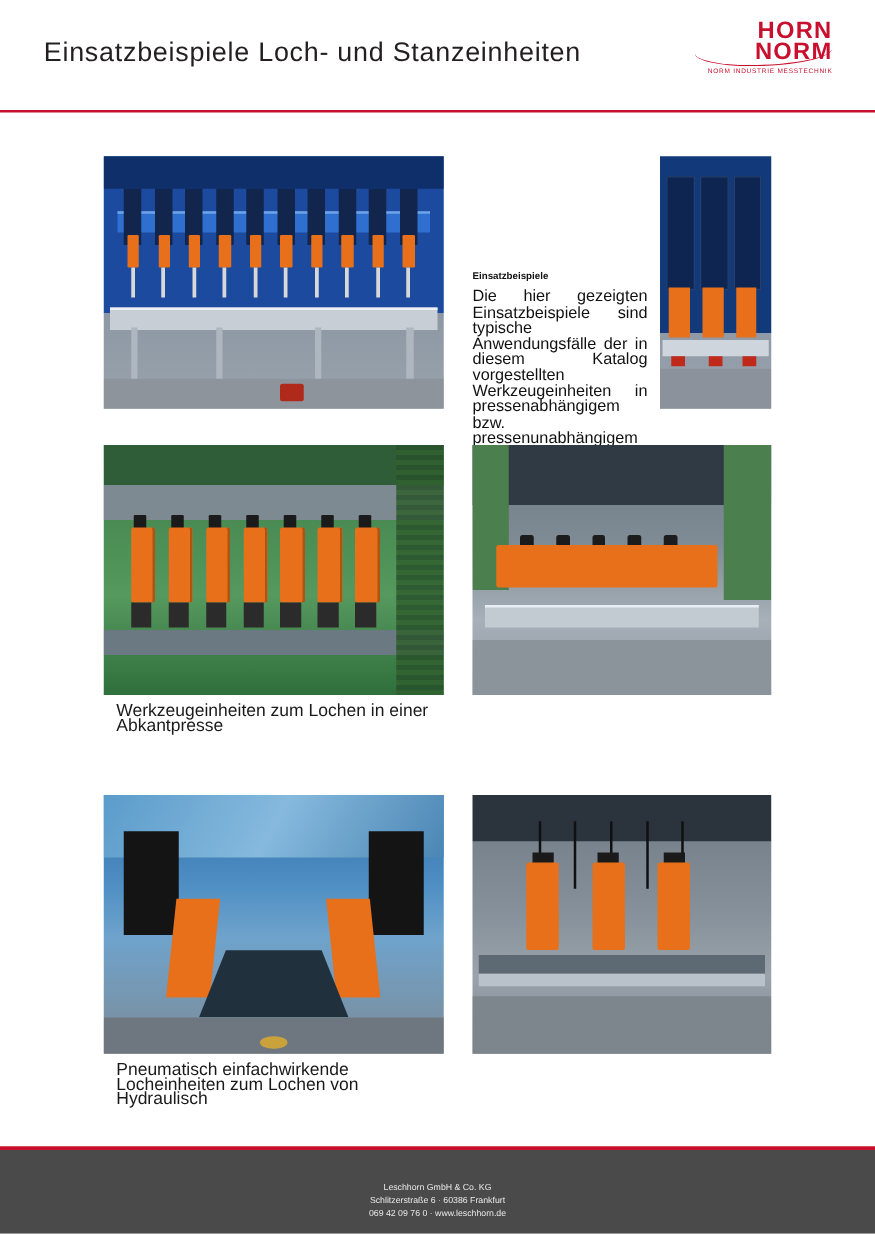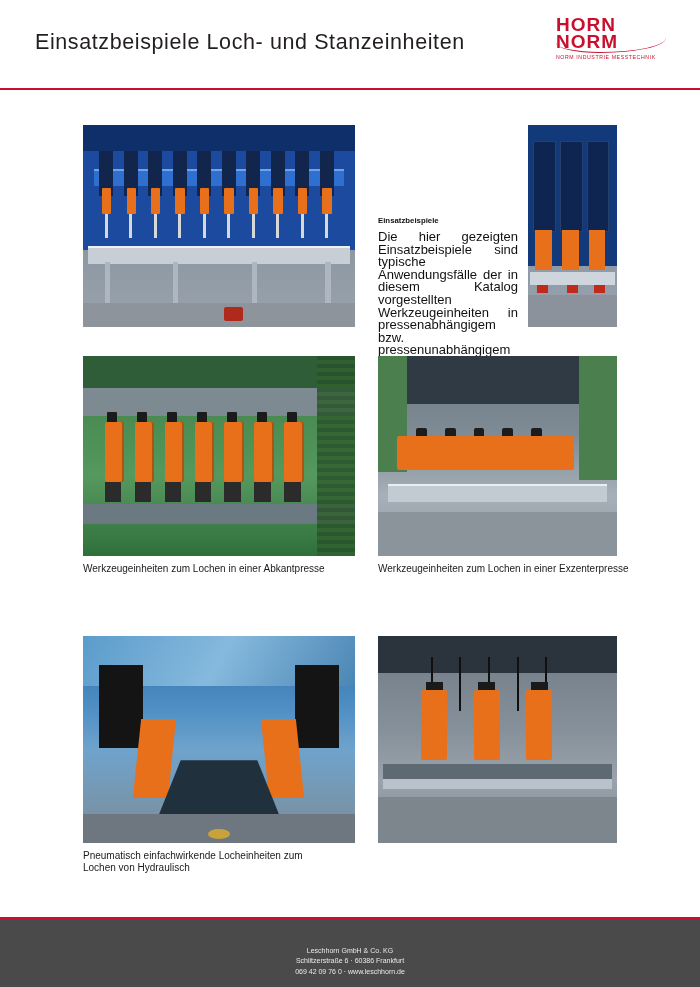--- a/index.html
+++ b/index.html
@@ -14,20 +14,21 @@
   .page{
     position:relative;
     width:700px;height:987px;
     background:#fff;
     box-sizing:border-box;
   }
   
   .header{
     position:absolute;left:0;top:0;width:700px;height:86px;
     background:#fff;
+    text-align:right;
   }
   .header-title{
     position:absolute;left:35px;top:30px;
     font-size:21.5px;
     letter-spacing:0.6px;
     color:#231f20;
     font-weight:400;
     white-space:nowrap;
   }
   .logo{
@@ -60,24 +61,25 @@
     position:absolute;left:0;top:90px;width:700px;height:820px;
   }
   
   .photo{
     position:absolute;
     overflow:hidden;
     background:#555;
   }
   .caption{
     position:absolute;
-    font-size:10px;
+    font-size:14px;
     line-height:11.5px;
     color:#1a1a1a;
     width:275px;
+    margin-left:10px;
   }
   
   .intro{
     position:absolute;left:378px;top:126px;width:140px;
   }
   .intro h3{
     margin:0 0 6px 0;
     font-size:7.8px;font-weight:700;color:#111;
   }
   .intro p{
@@ -292,21 +294,20 @@
         <div class="roll b" style="left:16%"></div>
         <div class="roll b" style="left:28%"></div>
         <div class="roll b" style="left:40%"></div>
         <div class="roll b" style="left:52%"></div>
         <div class="roll b" style="left:64%"></div>
         <div class="orbar"></div>
         <div class="sheet"></div>
         <div class="floor"></div>
       </div>
     </div>
-    <div class="caption" style="left:378px;top:473px;">Werkzeugeinheiten zum Lochen in einer Exzenterpresse</div>
 
     <div class="photo p5" style="left:83px;top:546px;width:272px;height:207px;">
       <div class="ph-inner">
         <div class="ceil"></div>
         <div class="blkL"></div>
         <div class="blkR"></div>
         <div class="orL"></div>
         <div class="orR"></div>
         <div class="beltA"></div>
         <div class="floor"></div>

